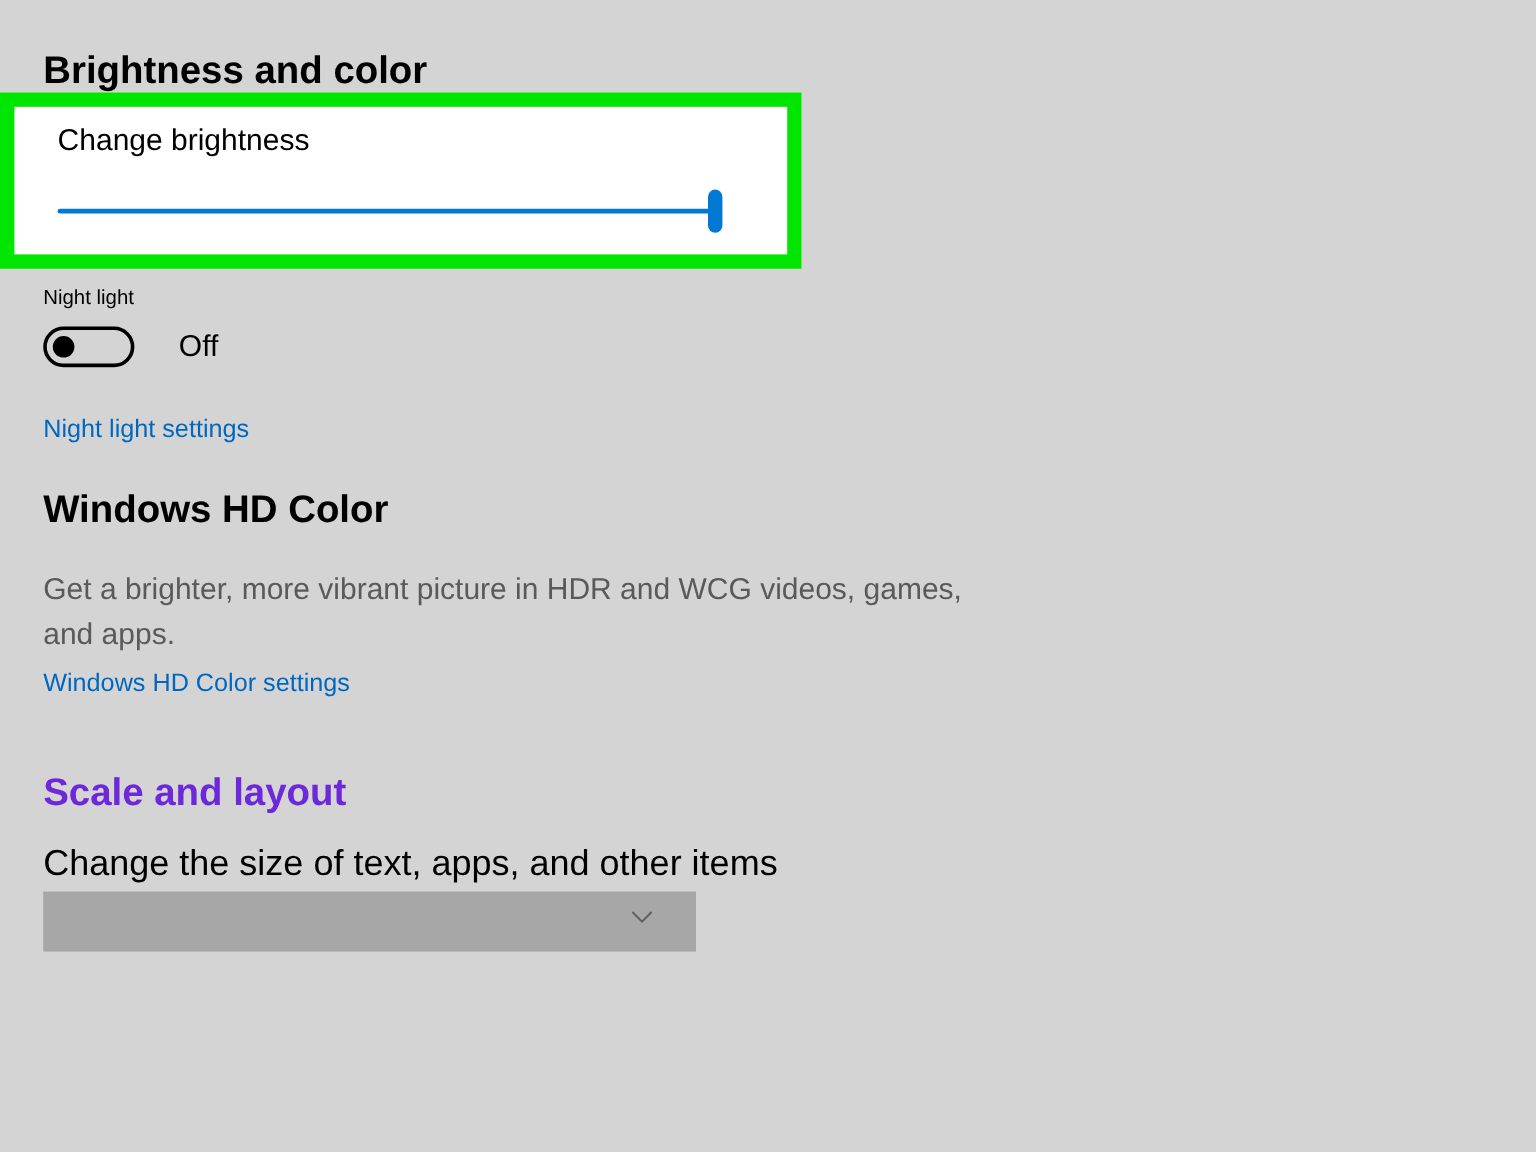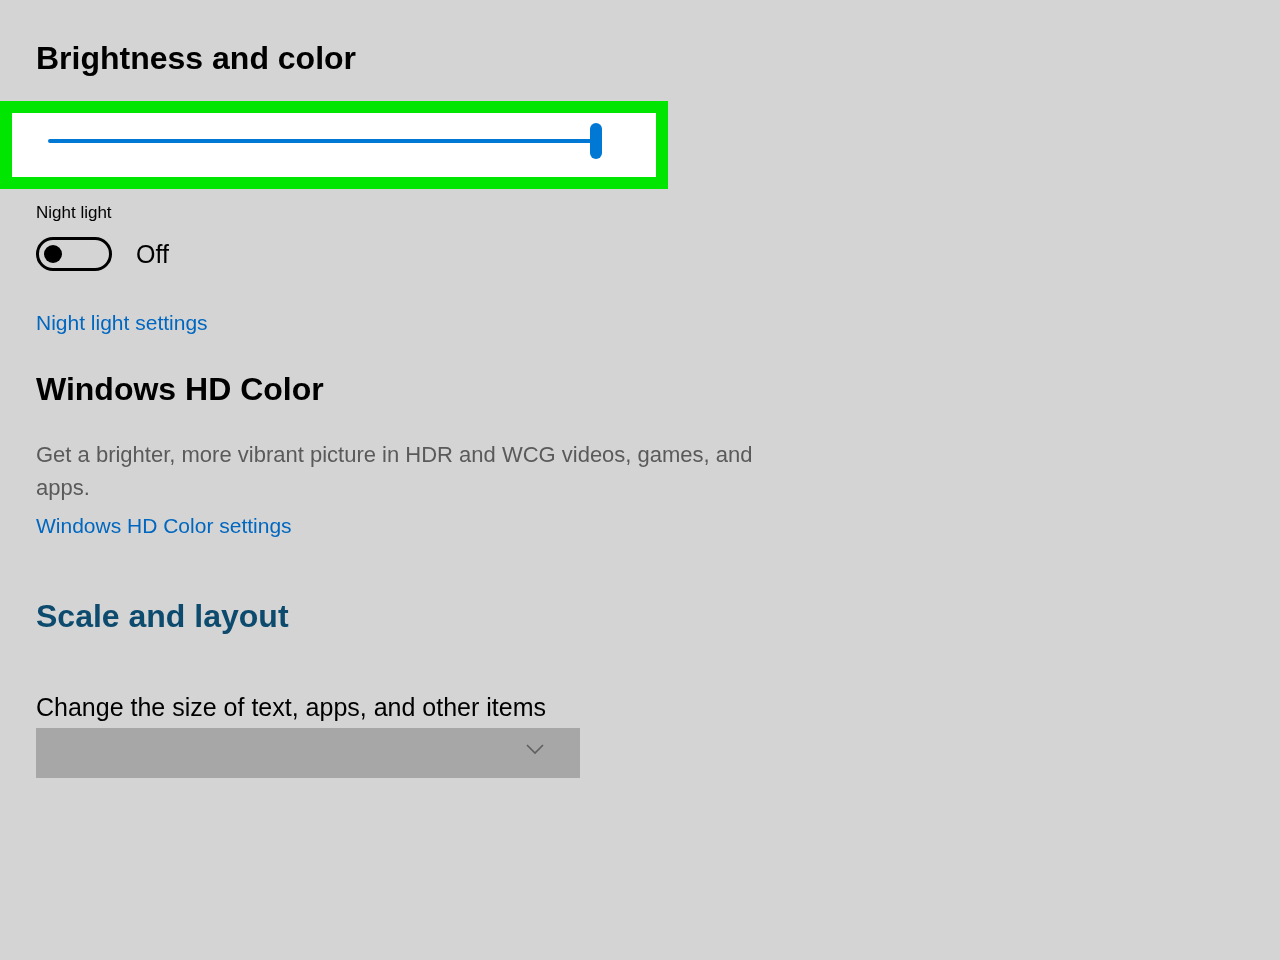--- a/index.html
+++ b/index.html
@@ -11,21 +11,20 @@
     body {
       background-color: #d4d4d4;
       width: 1280px;
       height: 960px;
       padding: 40px 0 0 36px;
       color: #000;
     }
     .section-heading {
       font-size: 32px;
       font-weight: 600;
-      margin-bottom: 24px;
       color: #000;
     }
     .highlight-box {
       border: 12px solid #00e600;
       background: #fff;
       width: 668px;
       padding: 14px 22px 22px 22px;
       margin-left: -36px;
       margin-bottom: 14px;
     }
@@ -65,21 +64,21 @@
     }
     .sub-label {
       font-size: 17px;
       color: #000;
       margin-bottom: 14px;
       display: block;
     }
     .toggle-row {
       display: flex;
       align-items: center;
-      gap: 24px;
+      gap: 37px;
       margin-bottom: 40px;
     }
     .toggle-switch {
       width: 76px;
       height: 34px;
       border: 3px solid #000;
       border-radius: 20px;
       position: relative;
       background: transparent;
     }
@@ -104,35 +103,35 @@
       cursor: pointer;
     }
     .section-heading-2 {
       font-size: 32px;
       font-weight: 600;
       margin-top: 36px;
       margin-bottom: 30px;
       color: #000;
     }
     .description-text {
-      font-size: 22px;
+      font-size: 25px;
       color: #5a5a5a;
       line-height: 1.5;
       max-width: 770px;
       margin-bottom: 10px;
     }
     .section-heading-3 {
       font-size: 32px;
       font-weight: 600;
       margin-top: 60px;
-      margin-bottom: 58px;
-      color: #0c4a6e;
+      margin-bottom: 24px;
+      color: #6d28d9;
     }
     .dropdown-label {
-      font-size: 25px;
+      font-size: 30px;
       color: #000;
       margin-bottom: 6px;
       display: block;
     }
     .dropdown {
       width: 544px;
       height: 50px;
       background: #a7a7a7;
       display: flex;
       align-items: center;
@@ -152,20 +151,21 @@
   </style>
 </head>
 <body>
 
 
 
 <h1 class="section-heading">Brightness and color</h1>
 
 <div class="highlight-box">
   <div class="highlight-inner">
+    <span class="setting-label">Change brightness</span>
     <div class="slider-container">
       <div class="slider-track"></div>
       <div class="slider-thumb"></div>
     </div>
   </div>
 </div>
 
 <span class="sub-label">Night light</span>
 
 <div class="toggle-row">

